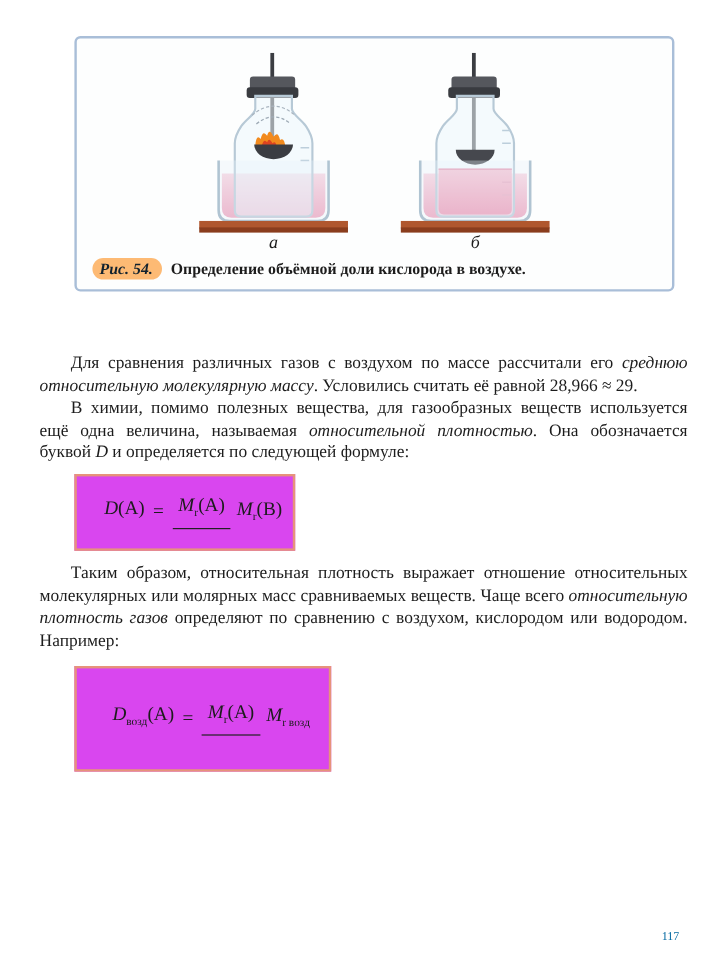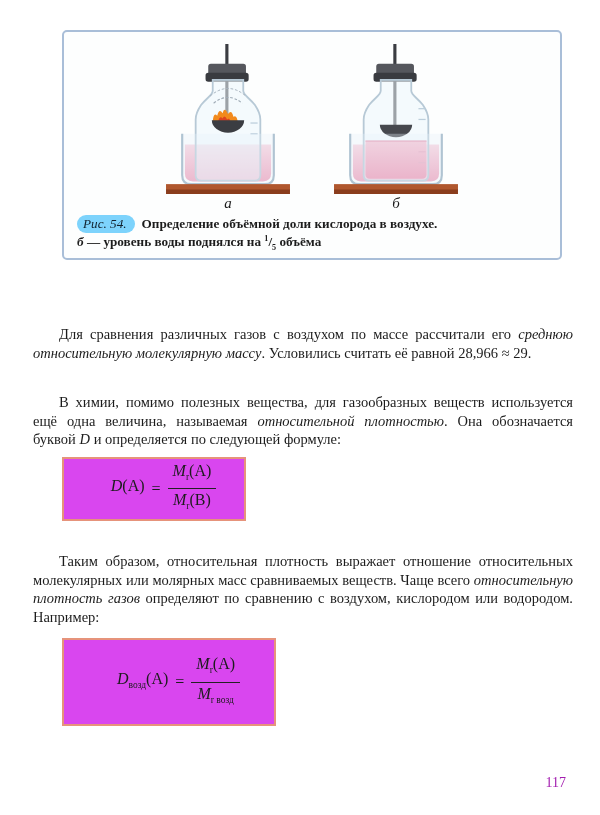--- a/index.html
+++ b/index.html
@@ -20,52 +20,52 @@
   .apparatus{width:150px;display:flex;flex-direction:column;align-items:center;}
   .apparatus svg{display:block;}
   .apparatus-label{
     font-style:italic;font-size:15px;margin-top:1px;height:16px;line-height:16px;
   }
   .figure-caption{
     margin-top:4px;padding:0 14px 8px 13px;
     font-size:13.2px;line-height:17.5px;font-weight:600;
   }
   .seg-tag{
-    font-weight:normal;font-style:italic;background:#7dd3fc;border-radius:9px;
+    font-weight:bold;font-style:italic;background:#fdba74;border-radius:9px;
     padding:1px 8px 2px 6px;margin-right:7px;color:#12222e;
   }
   
   .text-block{
     position:absolute;left:33px;top:294px;width:540px;
     font-size:14.5px;line-height:18.6px;
   }
   .para{text-align:justify;margin:0;}
-  .indent{text-indent:26px;margin-top:31px;}
+  .indent{text-indent:26px;}
   .seg-italic{font-style:italic;}
   .seg-bolditalic{font-weight:normal;font-style:italic;}
   .seg-sup{vertical-align:super;font-size:0.62em;line-height:0;}
   .seg-sub{vertical-align:sub;font-size:0.62em;line-height:0;}
   
   .formula-box{
     border:2px solid #e6937b;background:#d946ef;box-sizing:border-box;
     display:flex;align-items:center;justify-content:center;padding-left:19px;
   }
   .formula-box.f1{width:184px;height:64px;margin:8px 0 10px 29px;}
   .formula-box.f2{width:214px;height:88px;margin:12px 0 8px 29px;}
   .formula{display:flex;align-items:center;font-size:16px;}
   .f-var{font-style:italic;font-family:"Liberation Serif",serif;}
   .f-sub{font-size:9.5px;vertical-align:sub;font-style:normal;}
   .f-arg{font-style:normal;}
   .f-eq{margin:0 7px;font-style:normal;}
-  .frac{display:inline-flex;flex-direction:column;align-items:center;}
+  .frac{display:inline-flex;flex-direction:row;align-items:center;}
   .frac .num{border-bottom:1.3px solid #222;padding:0 5px 2px;}
   .frac .den{padding:2px 5px 0;}
   
   .page-number{
-    position:absolute;right:34px;top:775px;font-size:14px;color:#a21caf;
+    position:absolute;right:34px;top:775px;font-size:10px;color:#0369a1;
   }
 </style>
 </head>
 <body>
 
 <div class="figure-frame">
   <div class="apparatus-row">
 
     <div class="apparatus">
       <svg width="150" height="150" viewBox="0 0 150 167">
@@ -138,21 +138,20 @@
 
         <rect x="6" y="156" width="138" height="7" fill="#b0572e"></rect>
         <rect x="6" y="162" width="138" height="5" fill="#8a3d1d"></rect>
       </svg>
       <div class="apparatus-label">б</div>
     </div>
   </div>
 
   <div class="figure-caption">
     <div><span class="seg-tag">Рис. 54.</span><span class="seg-normal">Определение объёмной доли кислорода в воздухе.</span></div>
-    <div><span class="seg-italic">б</span><span class="seg-normal"> — уровень воды поднялся на </span><span class="seg-sup">1</span><span class="seg-normal">/</span><span class="seg-sub">5</span><span class="seg-normal"> объёма</span></div>
   </div>
 </div>
 
 <div class="text-block">
   <p class="para indent"><span class="seg-normal">Для сравнения различных газов с воздухом по массе рассчитали его </span><span class="seg-italic">среднюю относительную молекулярную массу</span><span class="seg-normal">. Условились считать её равной 28,966 ≈ 29.</span></p>
   <p class="para indent"><span class="seg-normal">В химии, помимо полезных вещества, для газообразных веществ используется ещё одна величина, называемая </span><span class="seg-italic">относительной плотностью</span><span class="seg-normal">. Она обозначается буквой </span><span class="seg-italic">D</span><span class="seg-normal"> и определяется по следующей формуле:</span></p>
 
   <div class="formula-box f1">
     <div class="formula">
       <span><span class="f-var">D</span><sub class="f-sub"></sub><span class="f-arg">(A)</span></span>

